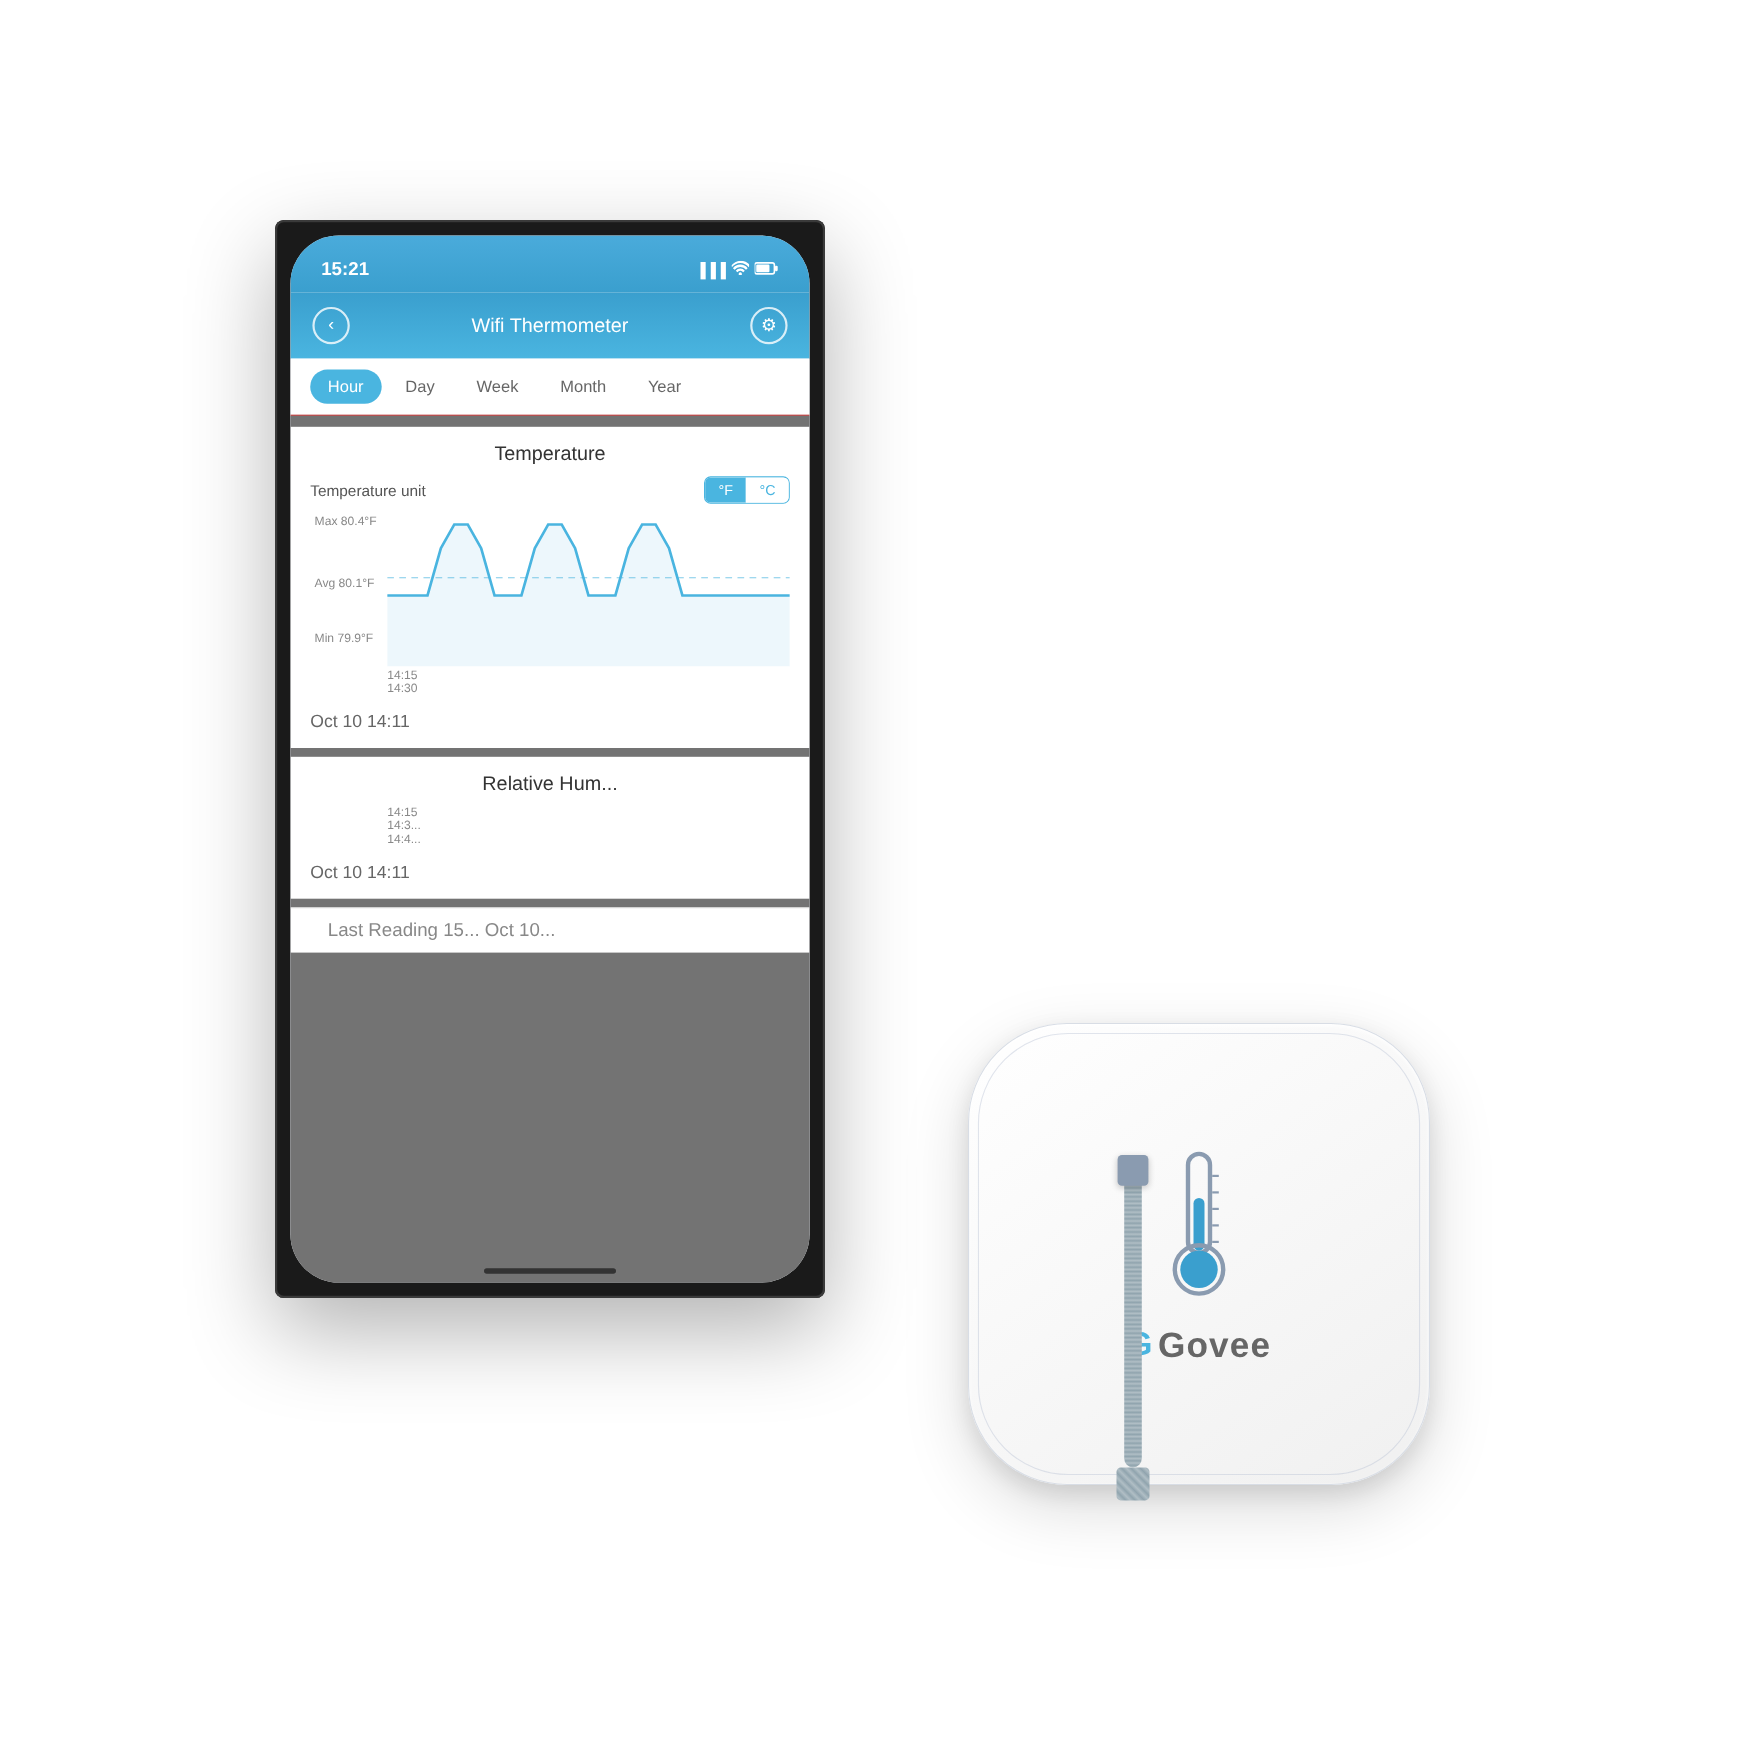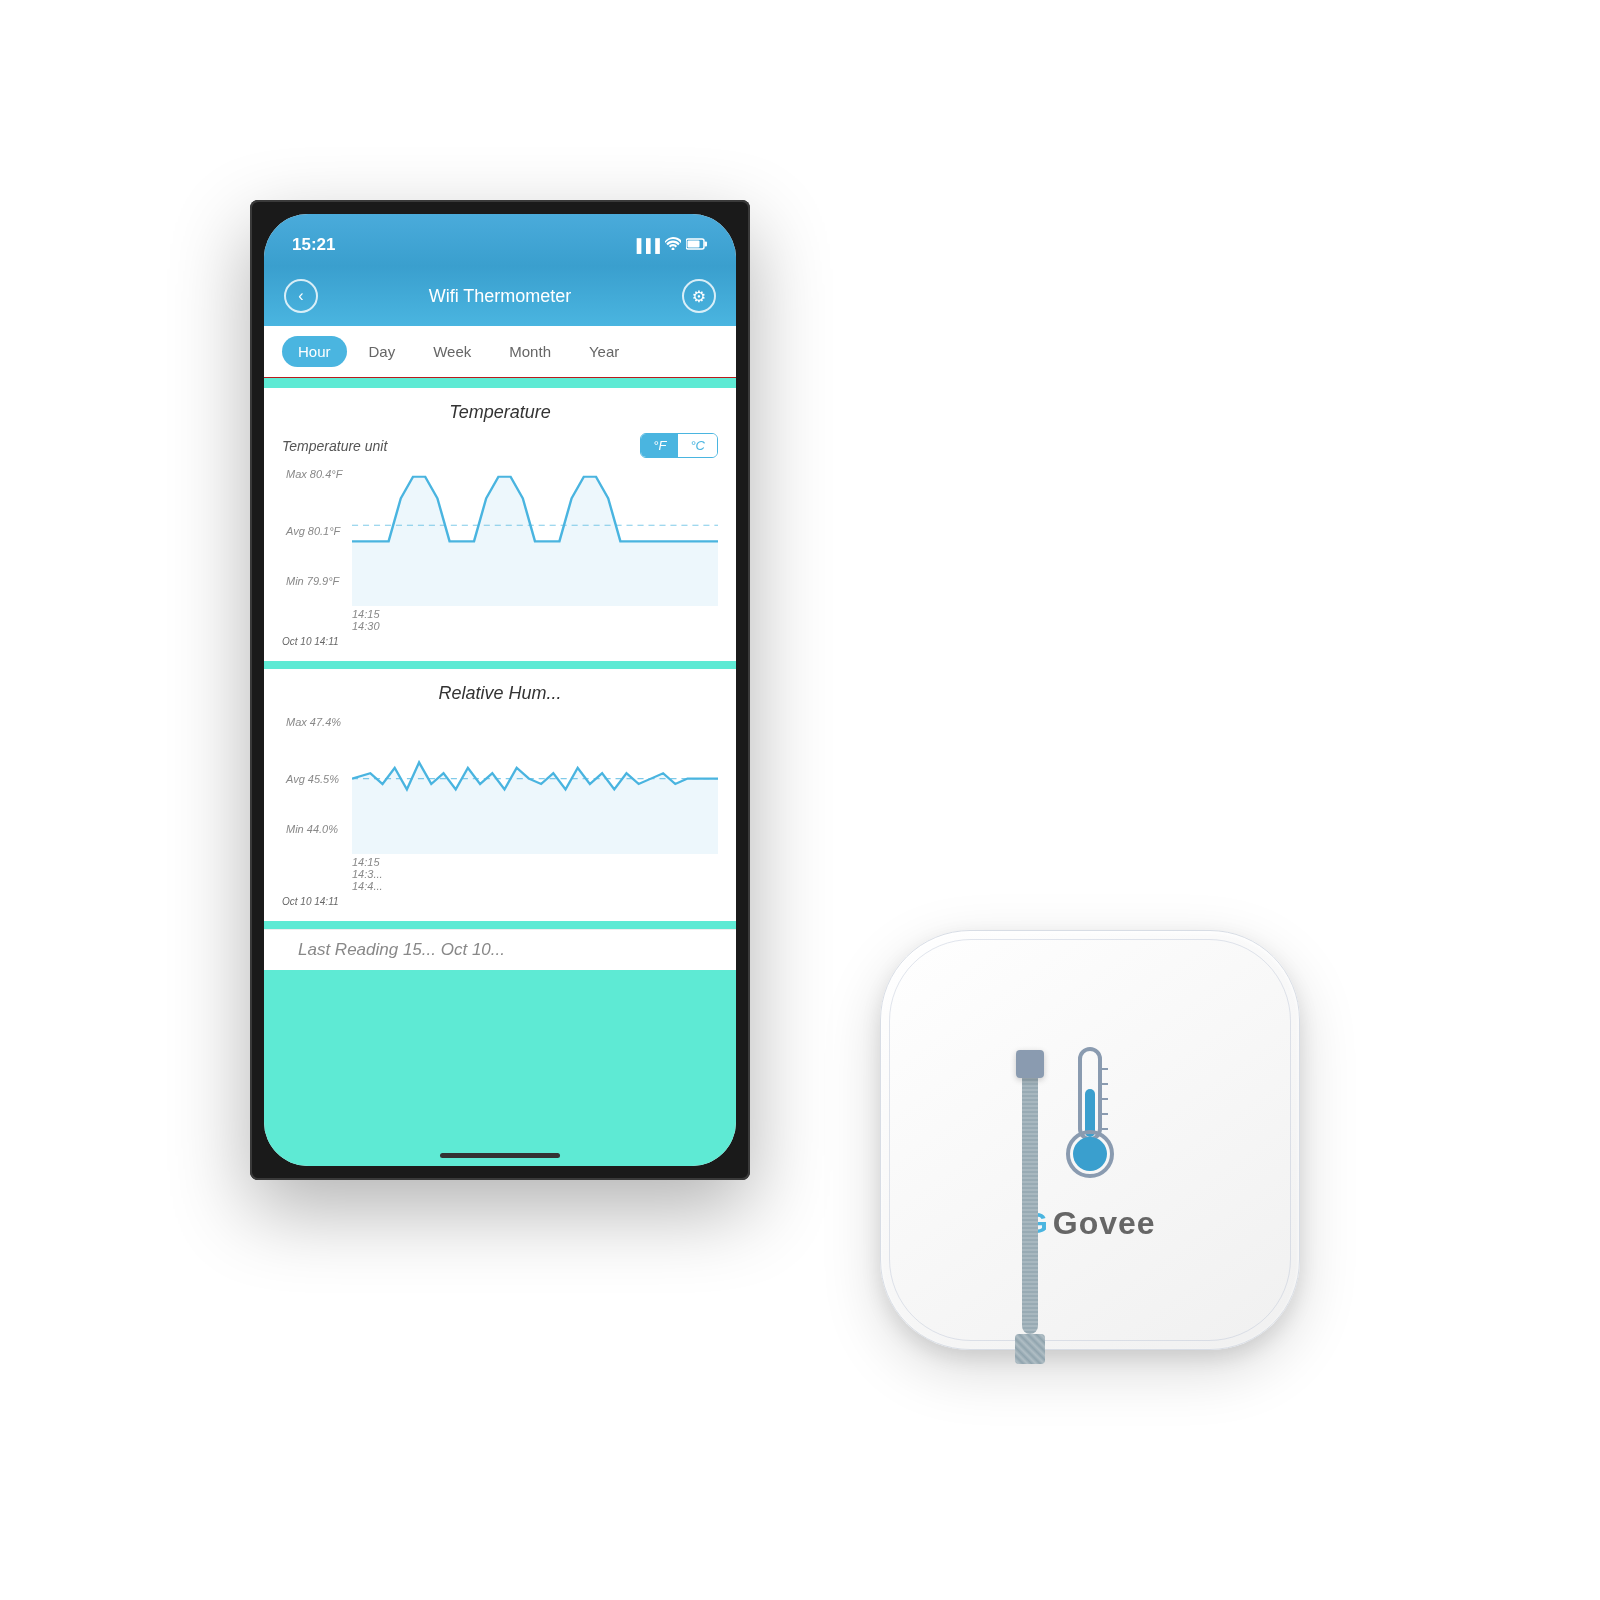--- a/index.html
+++ b/index.html
@@ -199,23 +199,23 @@
       display: flex;
       justify-content: space-between;
       font-size: 11px;
       color: #888;
       padding-left: 70px;
       margin-top: 2px;
       flex-direction: column;
     }
 
     .reading-date {
-      font-size: 10px;
+      font-size: 16px;
       color: #666;
-      margin-top: 4px;
+      margin-top: 16px;
     }
 
     
     .section-humidity {
       background: white;
       margin: 8px 0 0 0;
       padding: 14px 18px;
     }
     .home-indicator {
       width: 120px;
@@ -326,22 +326,21 @@
         #90a4ae 6px
       );
       border-radius: 4px;
       margin: 0 auto;
     }
 
     
     .screen-content {
       height: calc(100% - 52px - 60px);
       overflow: hidden;
-      background: #5eead4;
-      font-style: italic;
+      background: #737373;
     }
   </style>
 </head>
 <body>
 
 <div class="scene">
 
   <div class="phone">
     <div class="phone-screen">
 
@@ -411,32 +410,20 @@
           <div class="chart-x-labels">
             <span>14:15</span>
             <span>14:30</span>
           </div>
           <div class="reading-date">Oct 10  14:11</div>
         </div>
 
         <div class="section-humidity">
           <div class="section-title">Relative Hum...</div>
 
-          <div class="chart-container">
-            <span class="chart-label max">Max 47.4%</span>
-            <span class="chart-label avg">Avg 45.5%</span>
-            <span class="chart-label min">Min 44.0%</span>
-            <svg class="chart-svg" viewBox="0 0 300 130" preserveAspectRatio="none" xmlns="http://www.w3.org/2000/svg">
-
-              <line x1="0" y1="60" x2="300" y2="60" stroke="#4ab5e0" stroke-width="1" stroke-dasharray="5,4" opacity="0.7"></line>
-
-              <polyline points="0,60 15,55 25,65 35,50 45,70 55,45 65,65 75,55 85,70 95,50 105,65 115,55 125,70 135,50 145,60 155,65 165,55 175,70 185,50 195,65 205,55 215,70 225,55 235,65 245,60 255,55 265,65 275,60 300,60" fill="none" stroke="#4ab5e0" stroke-width="2"></polyline>
-              <polygon points="0,60 15,55 25,65 35,50 45,70 55,45 65,65 75,55 85,70 95,50 105,65 115,55 125,70 135,50 145,60 155,65 165,55 175,70 185,50 195,65 205,55 215,70 225,55 235,65 245,60 255,55 265,65 275,60 300,60 300,130 0,130" fill="#4ab5e0" opacity="0.1"></polygon>
-            </svg>
-          </div>
           <div class="chart-x-labels">
             <span>14:15</span>
             <span>14:3...</span>
             <span>14:4...</span>
           </div>
           <div class="reading-date">Oct 10  14:11</div>
         </div>
 
         <div style="background:white; padding: 10px 34px; font-size:17px; color:#888; border-top: 1px solid #eee; margin-top: 8px;">
           <span>Last Reading 15... Oct 10...</span>

